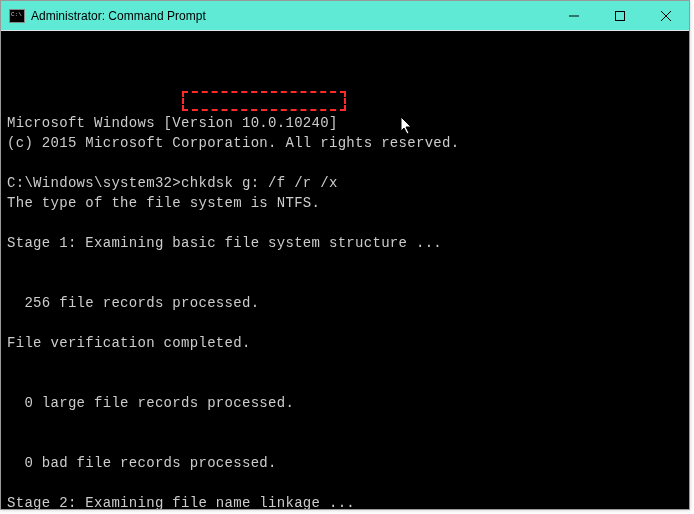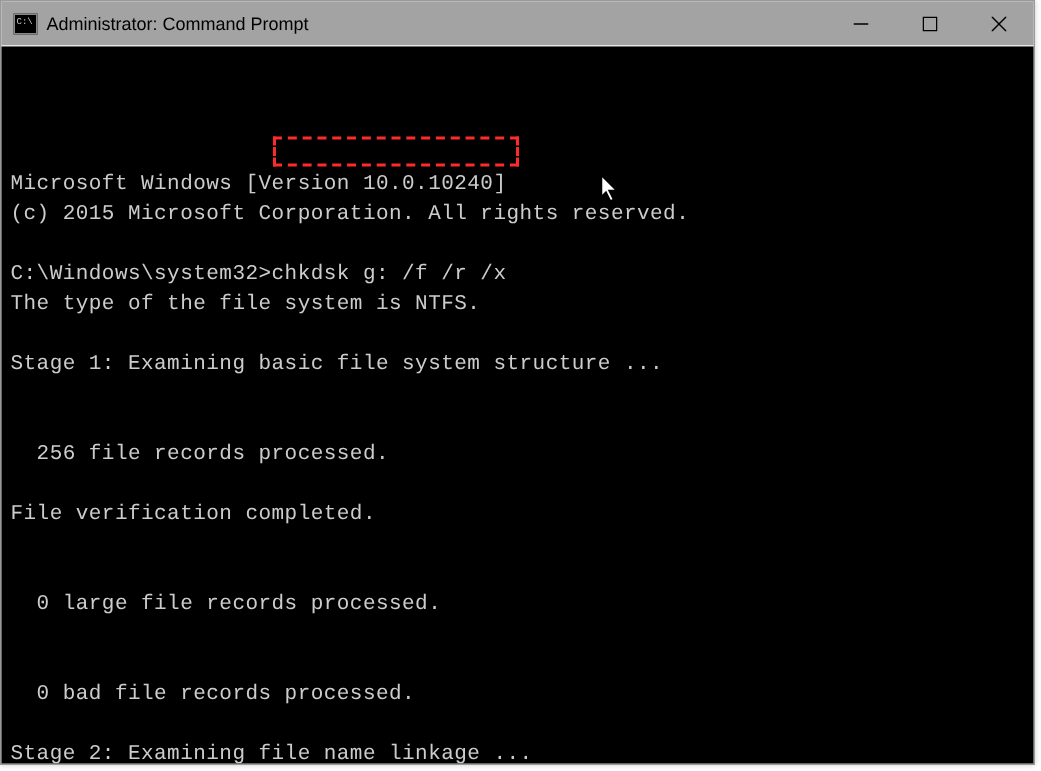--- a/index.html
+++ b/index.html
@@ -14,21 +14,21 @@
     width: 690px;
     height: 510px;
     border: 1px solid #999;
     background: #fff;
     display: flex;
     flex-direction: column;
     box-shadow: 0 0 4px rgba(0,0,0,0.2);
   }
   .titlebar {
     height: 30px;
-    background: #a3a3a3;
+    background: #5eead4;
     display: flex;
     align-items: center;
     padding: 0 0 0 8px;
     border-bottom: 1px solid #e5e5e5;
   }
   .titlebar-icon {
     width: 16px;
     height: 14px;
     background: #000;
     border: 1px solid #888;

